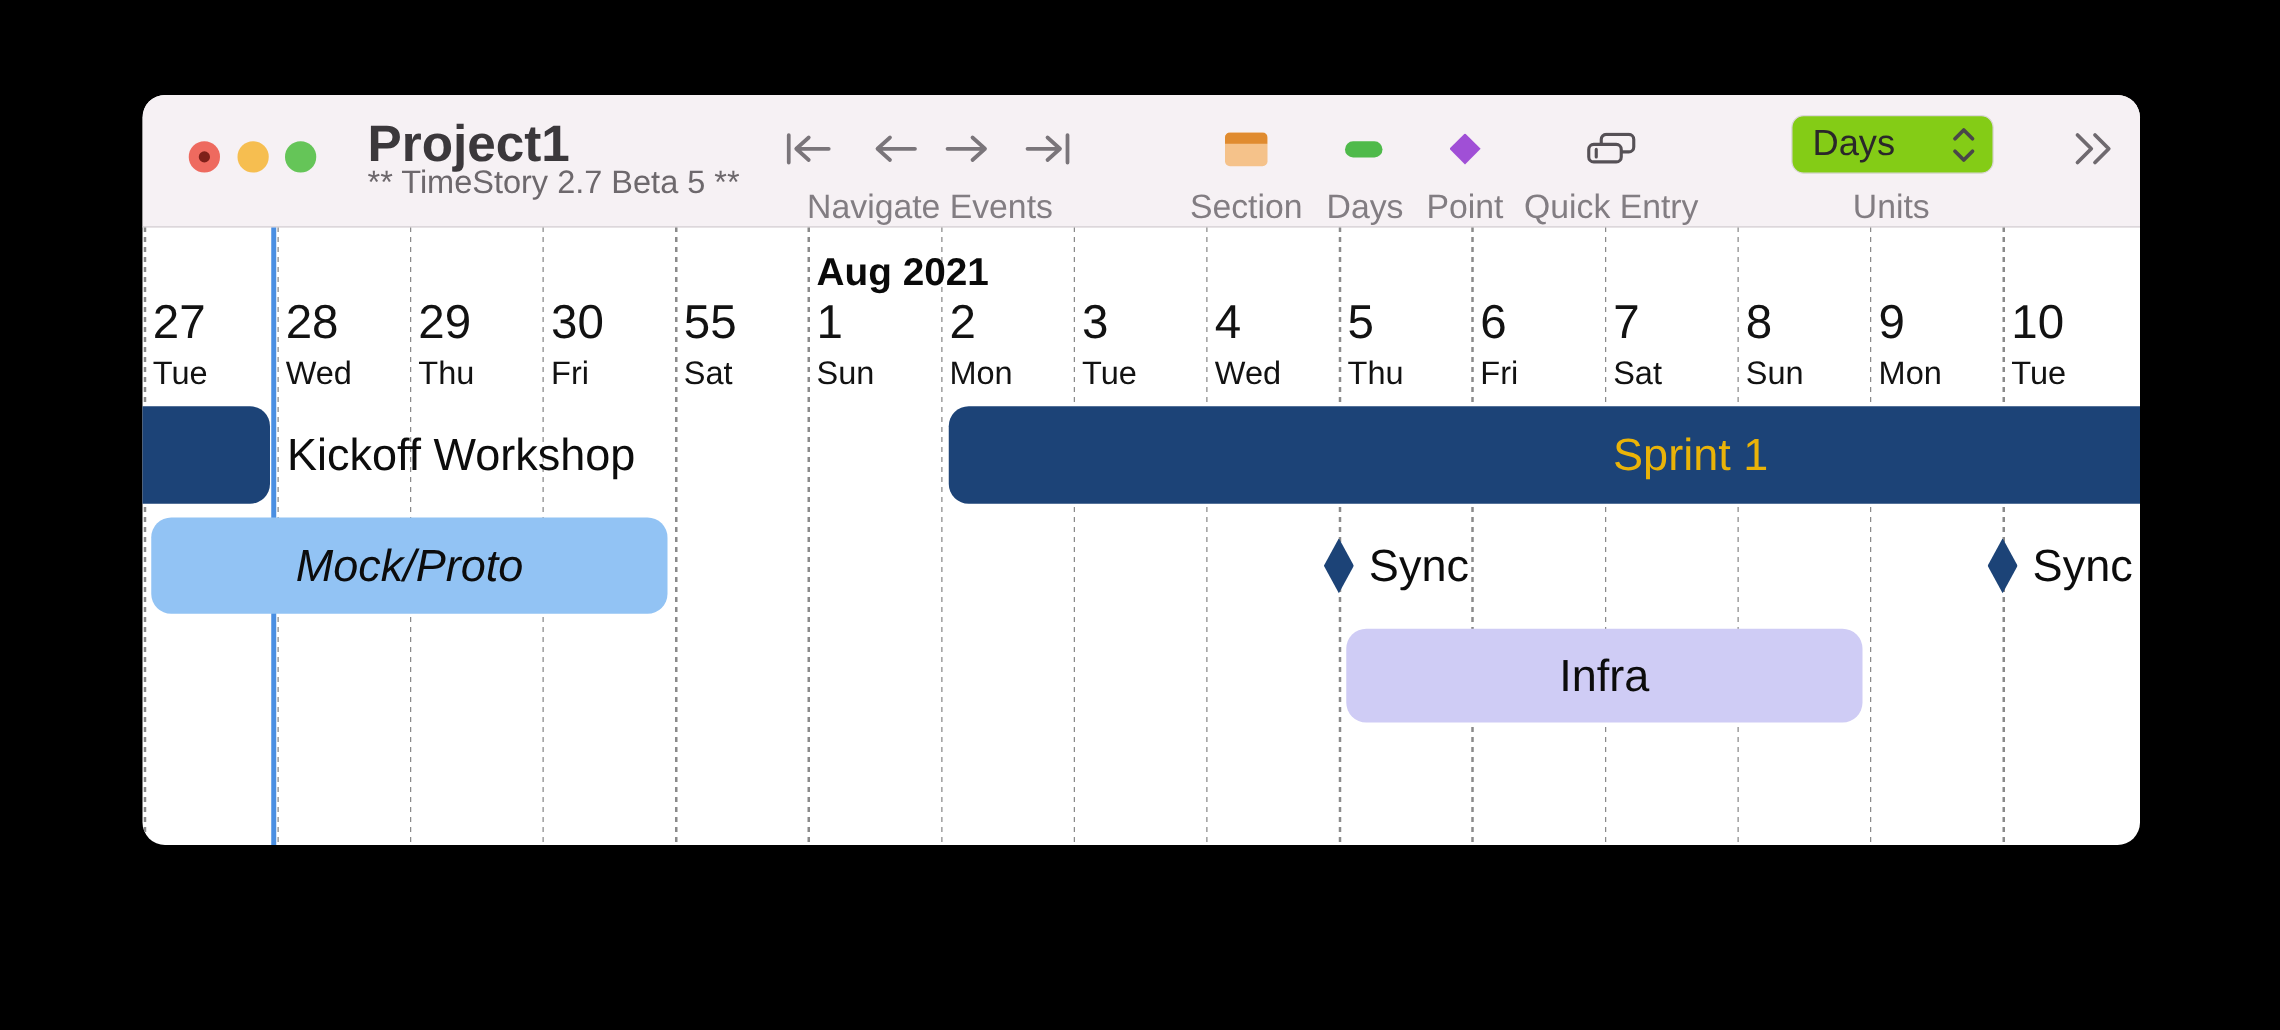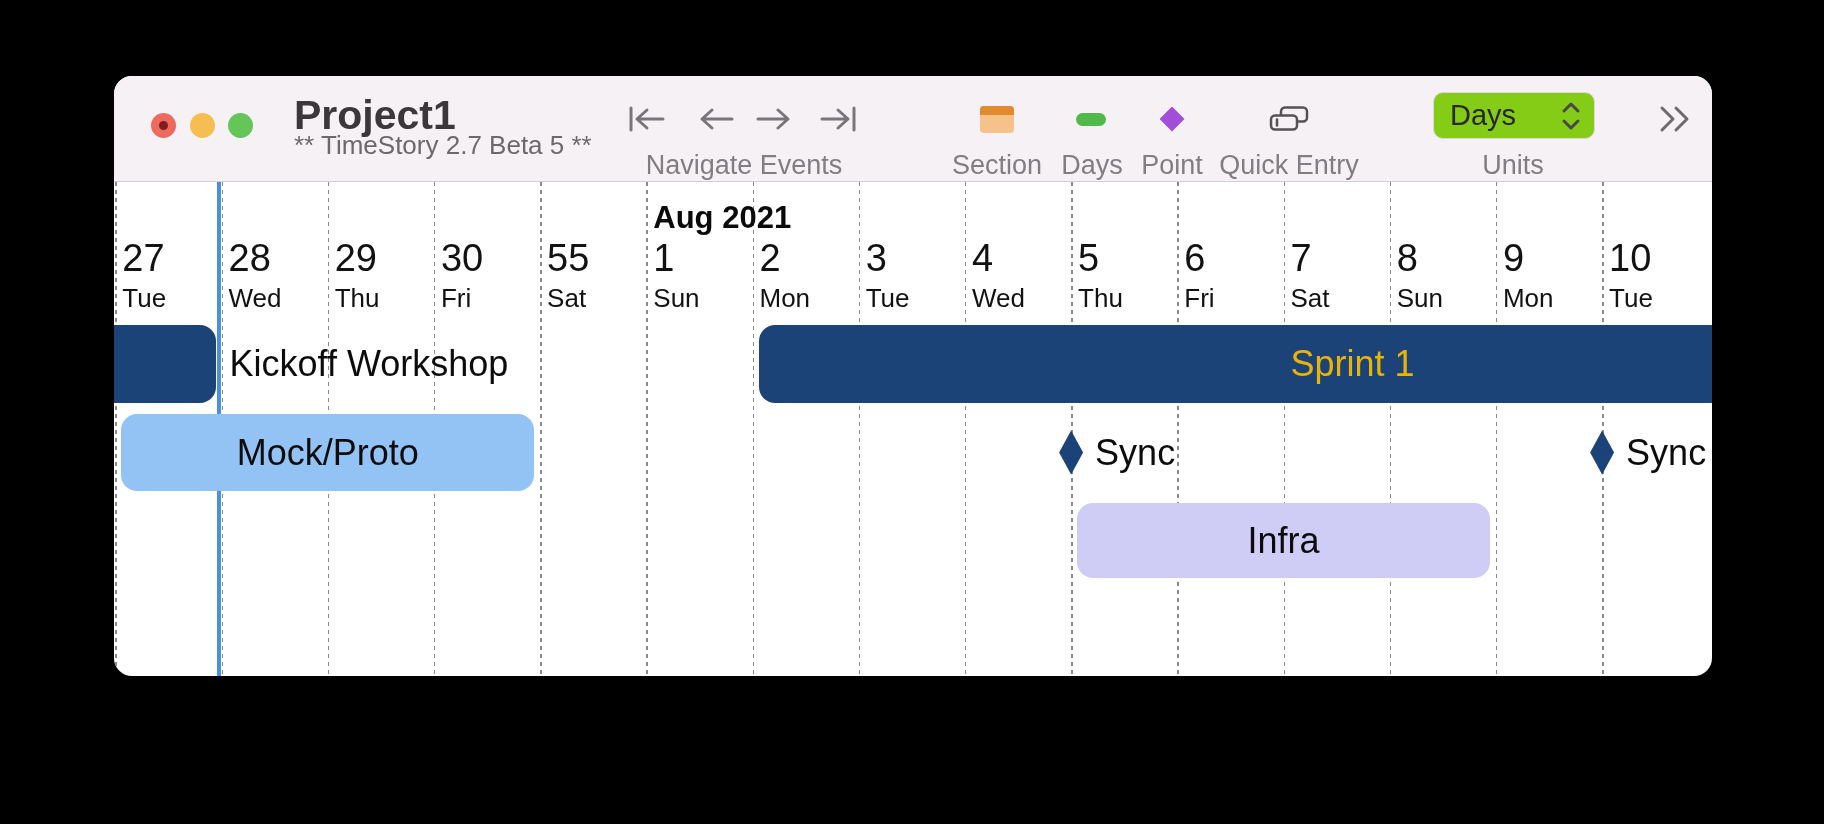--- a/index.html
+++ b/index.html
@@ -164,21 +164,21 @@
       <div class="grid" style="left: 1488.1px;"></div>
       <div class="daynum" style="left: 1495.1px;">10</div>
       <div class="dayname" style="left: 1495.1px;">Tue</div>
       <div class="" id="today" style="left: 102.5px; background: rgb(74, 143, 226);"></div>
       <div class="" id="month" style="left: 539.3px;">Aug 2021</div>
       <div class="bar" style="left: -205.1px; top: 249px; width: 306.6px; height: 78px; background: rgb(28, 67, 119);"></div>
       <div class="outlbl" style="left: 115.5px; top: 249px; height: 78px;">Kickoff Workshop</div>
       <div class="bar" style="left: 644.5px; top: 249px; width: 1188.06px; height: 78px; background: rgb(28, 67, 119);">
         <span class="lbl white">Sprint 1</span>
       </div>
-      <div class="bar" style="left: 7.3px; top: 338px; width: 412.8px; height: 77px; background: rgb(146, 195, 244);">
+      <div class="bar" style="left: 7.3px; top: 338px; width: 412.8px; height: 77px; background: rgb(146, 195, 244); font-style: italic;">
         <span class="lbl">Mock/Proto</span>
       </div>
       <div class="diamond" style="left: 945.1px; top: 354.5px; background: rgb(28, 67, 119);"></div>
       <div class="outlbl" style="left: 981.1px; top: 338px; height: 77px;">Sync</div>
       <div class="bar" style="left: 963.1px; top: 427px; width: 412.8px; height: 75px; background: rgb(207, 204, 245);">
         <span class="lbl">Infra</span>
       </div>
       <div class="diamond" style="left: 1476.1px; top: 354.5px; background: rgb(28, 67, 119);"></div>
       <div class="outlbl" style="left: 1512.1px; top: 338px; height: 77px;">Sync</div>
     </div>

